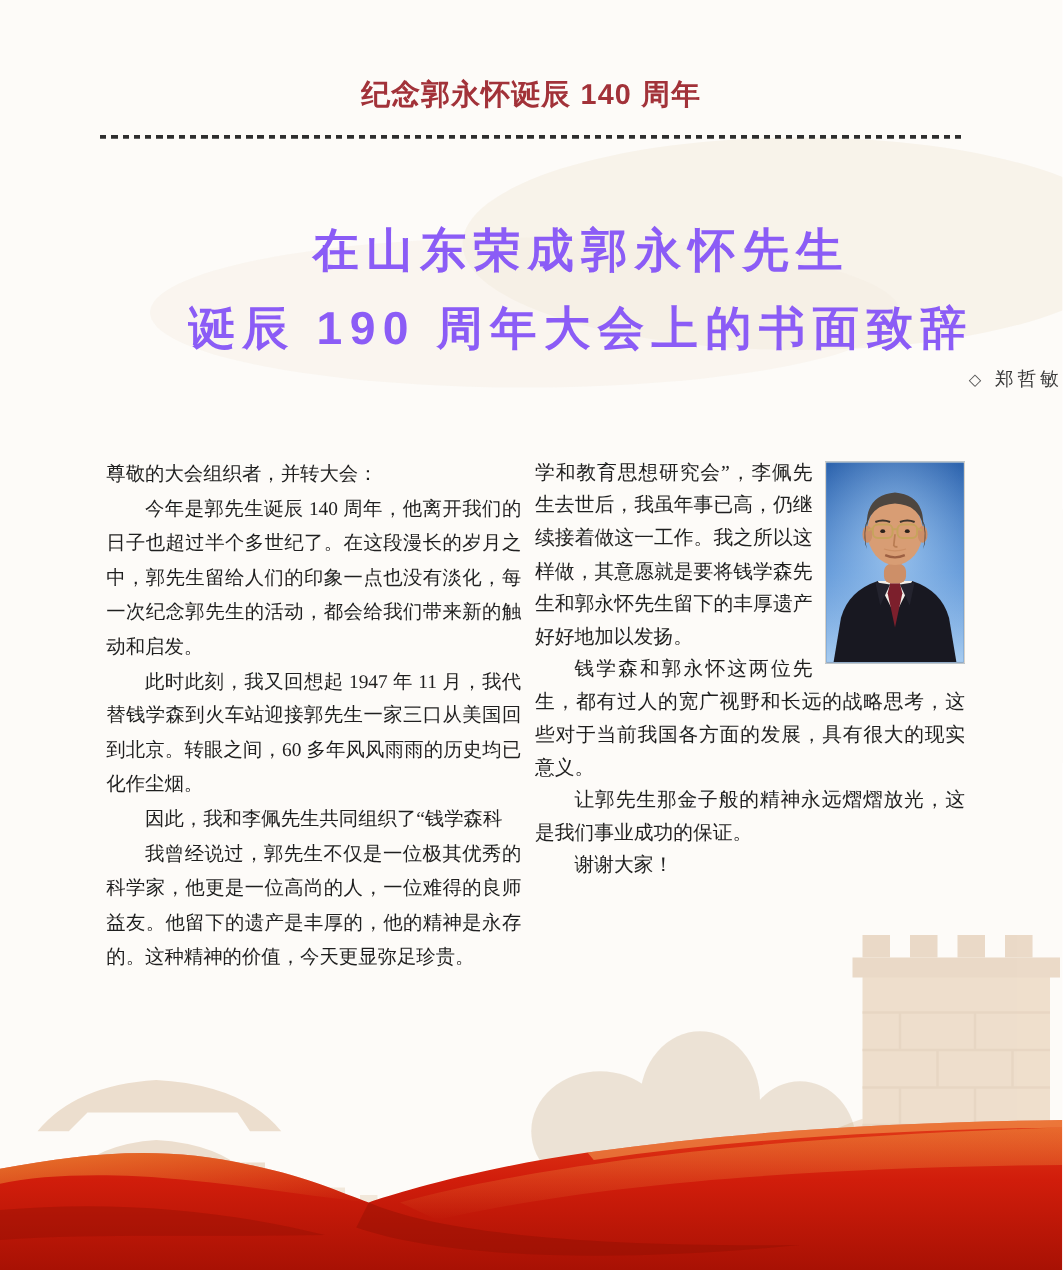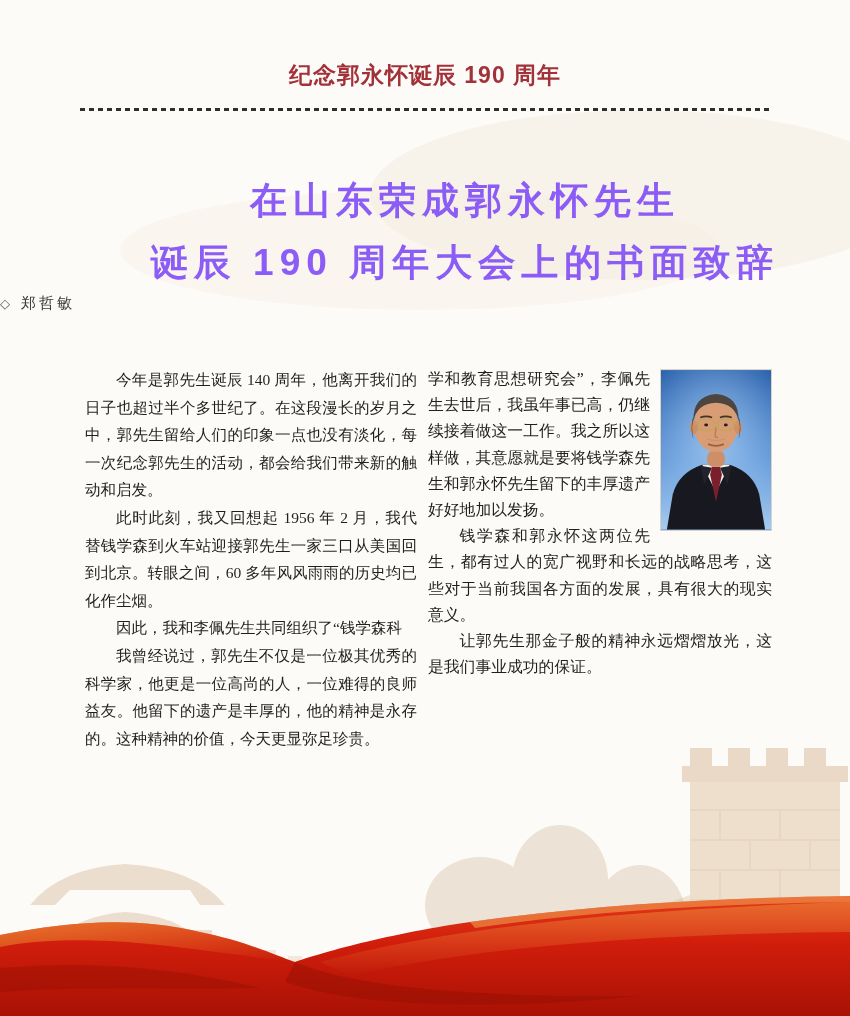--- a/index.html
+++ b/index.html
@@ -31,21 +31,21 @@
   
   .article-title{
     position:absolute;top:170px;left:0;width:100%;
     text-align:center;z-index:3;
     font-family:Liberation Sans, sans-serif;
     font-weight:900;color:#8b5cf6;padding-left:40px;
   }
   .article-title .t-line{display:block;font-size:37px;line-height:62px;letter-spacing:6px;}
   .author-line{
     position:absolute;top:294px;left:0;width:100%;
-    text-align:left;z-index:3;
+    text-align:right;z-index:3;
     font-size:15px;letter-spacing:3px;color:#3a3a3a;
     font-family:"DejaVu Serif","Liberation Serif",serif;
   }
   .author-line .diamond{margin-right:8px;font-size:13px;color:#555;}
   
   .column{position:absolute;top:366px;z-index:3;text-align:justify;}
   .col-left{left:85px;width:332px;font-size:15.5px;line-height:27.6px;}
   .col-right{left:428px;width:344px;font-size:15.8px;line-height:26.2px;}
   .column p{margin:0;}
   .column p.indent{text-indent:2em;}
@@ -124,35 +124,36 @@
     </g>
 
     <g fill="#d3ab7c" opacity="0.28">
       <path d="M560 965 Q630 915 690 895 L690 1016 L560 1016 Z"></path>
       <rect x="580" y="942" width="15" height="13" transform="rotate(-16 587 948)"></rect>
       <rect x="615" y="925" width="15" height="13" transform="rotate(-16 622 931)"></rect>
       <rect x="650" y="910" width="15" height="13" transform="rotate(-14 657 916)"></rect>
     </g>
   </svg>
 
-  <div class="section-header">纪念郭永怀诞辰 190 周年</div>
+  <div class="section-header">纪念郭永怀诞辰 140 周年</div>
   <div class="dashed-divider"></div>
 
   <div class="article-title">
     <span class="t-line">在山东荣成郭永怀先生</span>
     <span class="t-line">诞辰 190 周年大会上的书面致辞</span>
   </div>
 
   <div class="author-line">
     <span class="diamond">◇</span><span>郑哲敏</span>
   </div>
 
   <div class="column col-left">
+      <p>尊敬的大会组织者，并转大会：</p>
       <p class="indent">今年是郭先生诞辰 140 周年，他离开我们的日子也超过半个多世纪了。在这段漫长的岁月之中，郭先生留给人们的印象一点也没有淡化，每一次纪念郭先生的活动，都会给我们带来新的触动和启发。</p>
-      <p class="indent">此时此刻，我又回想起 1956 年 2 月，我代替钱学森到火车站迎接郭先生一家三口从美国回到北京。转眼之间，60 多年风风雨雨的历史均已化作尘烟。</p>
+      <p class="indent">此时此刻，我又回想起 1947 年 11 月，我代替钱学森到火车站迎接郭先生一家三口从美国回到北京。转眼之间，60 多年风风雨雨的历史均已化作尘烟。</p>
       <p class="indent">因此，我和李佩先生共同组织了“钱学森科</p>
       <p class="indent">我曾经说过，郭先生不仅是一位极其优秀的科学家，他更是一位高尚的人，一位难得的良师益友。他留下的遗产是丰厚的，他的精神是永存的。这种精神的价值，今天更显弥足珍贵。</p>
     </div>
 
   <div class="column col-right">
     <div class="portrait" title="郭永怀肖像照：蓝色背景，深色西装，白衬衫，暗红色领带，金边眼镜">
       <svg viewBox="0 0 112 162" aria-hidden="true">
         <defs>
           <linearGradient id="bgBlue" x1="0" y1="0" x2="0" y2="1">
             <stop offset="0" stop-color="#2d63ad"></stop>
@@ -199,20 +200,21 @@
 
         <path d="M56 58 L55 67 Q56 69 58 68" stroke="#b97d53" stroke-width="1.4" fill="none"></path>
         <path d="M48 75 Q56 78.5 64 75" stroke="#9c5f42" stroke-width="1.8" fill="none"></path>
         <path d="M47 70 Q56 73 65 70" stroke="#c98a60" stroke-width="1" fill="none" opacity="0.7"></path>
       </svg>
     </div>
     <div>
         <p>学和教育思想研究会”，李佩先生去世后，我虽年事已高，仍继续接着做这一工作。我之所以这样做，其意愿就是要将钱学森先生和郭永怀先生留下的丰厚遗产好好地加以发扬。</p>
         <p class="indent">钱学森和郭永怀这两位先生，都有过人的宽广视野和长远的战略思考，这些对于当前我国各方面的发展，具有很大的现实意义。</p>
         <p class="indent">让郭先生那金子般的精神永远熠熠放光，这是我们事业成功的保证。</p>
+        <p class="indent">谢谢大家！</p>
       </div>
   </div>
 
   <svg class="ribbon" viewBox="0 0 850 176" preserveAspectRatio="none" aria-hidden="true">
     <defs>
       <linearGradient id="redBase" x1="0" y1="0" x2="0" y2="1">
         <stop offset="0" stop-color="#e23a18"></stop>
         <stop offset="0.4" stop-color="#d11d0b"></stop>
         <stop offset="1" stop-color="#a81104"></stop>
       </linearGradient>

